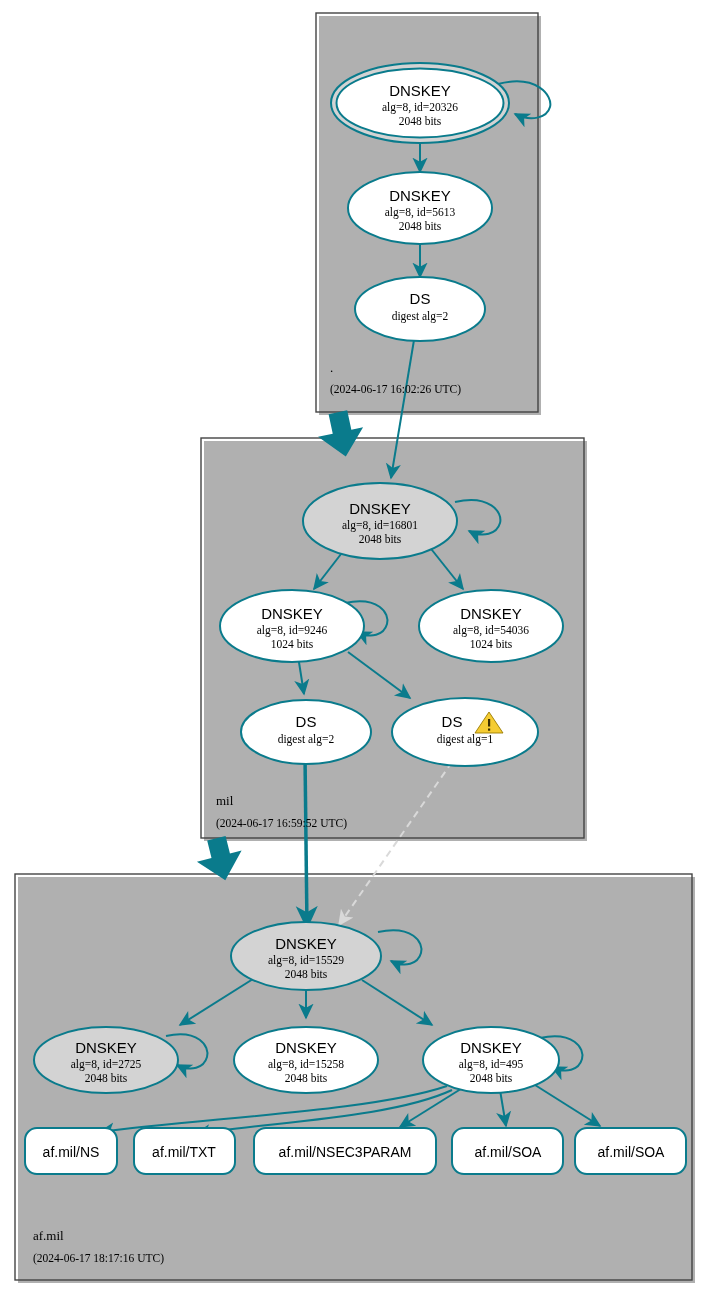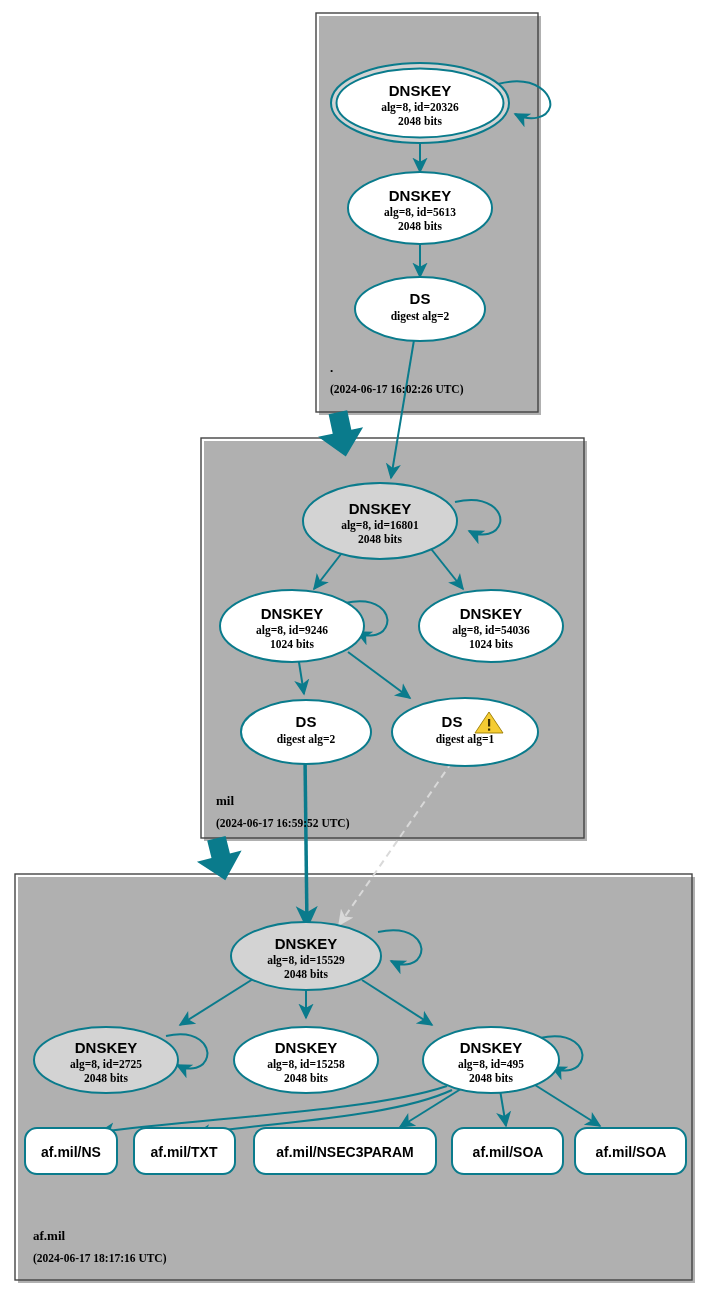--- a/index.html
+++ b/index.html
@@ -7,21 +7,20 @@
     padding: 0;
     background: #ffffff;
   }
   #canvas {
     position: relative;
     width: 707px;
     height: 1299px;
     background: #ffffff;
     font-family: "Liberation Sans", sans-serif;
     overflow: hidden;
-    font-weight: bold;
   }
   svg.layer {
     position: absolute;
     left: 0;
     top: 0;
     width: 707px;
     height: 1299px;
   }
   .zone-rect {
     fill: none;

